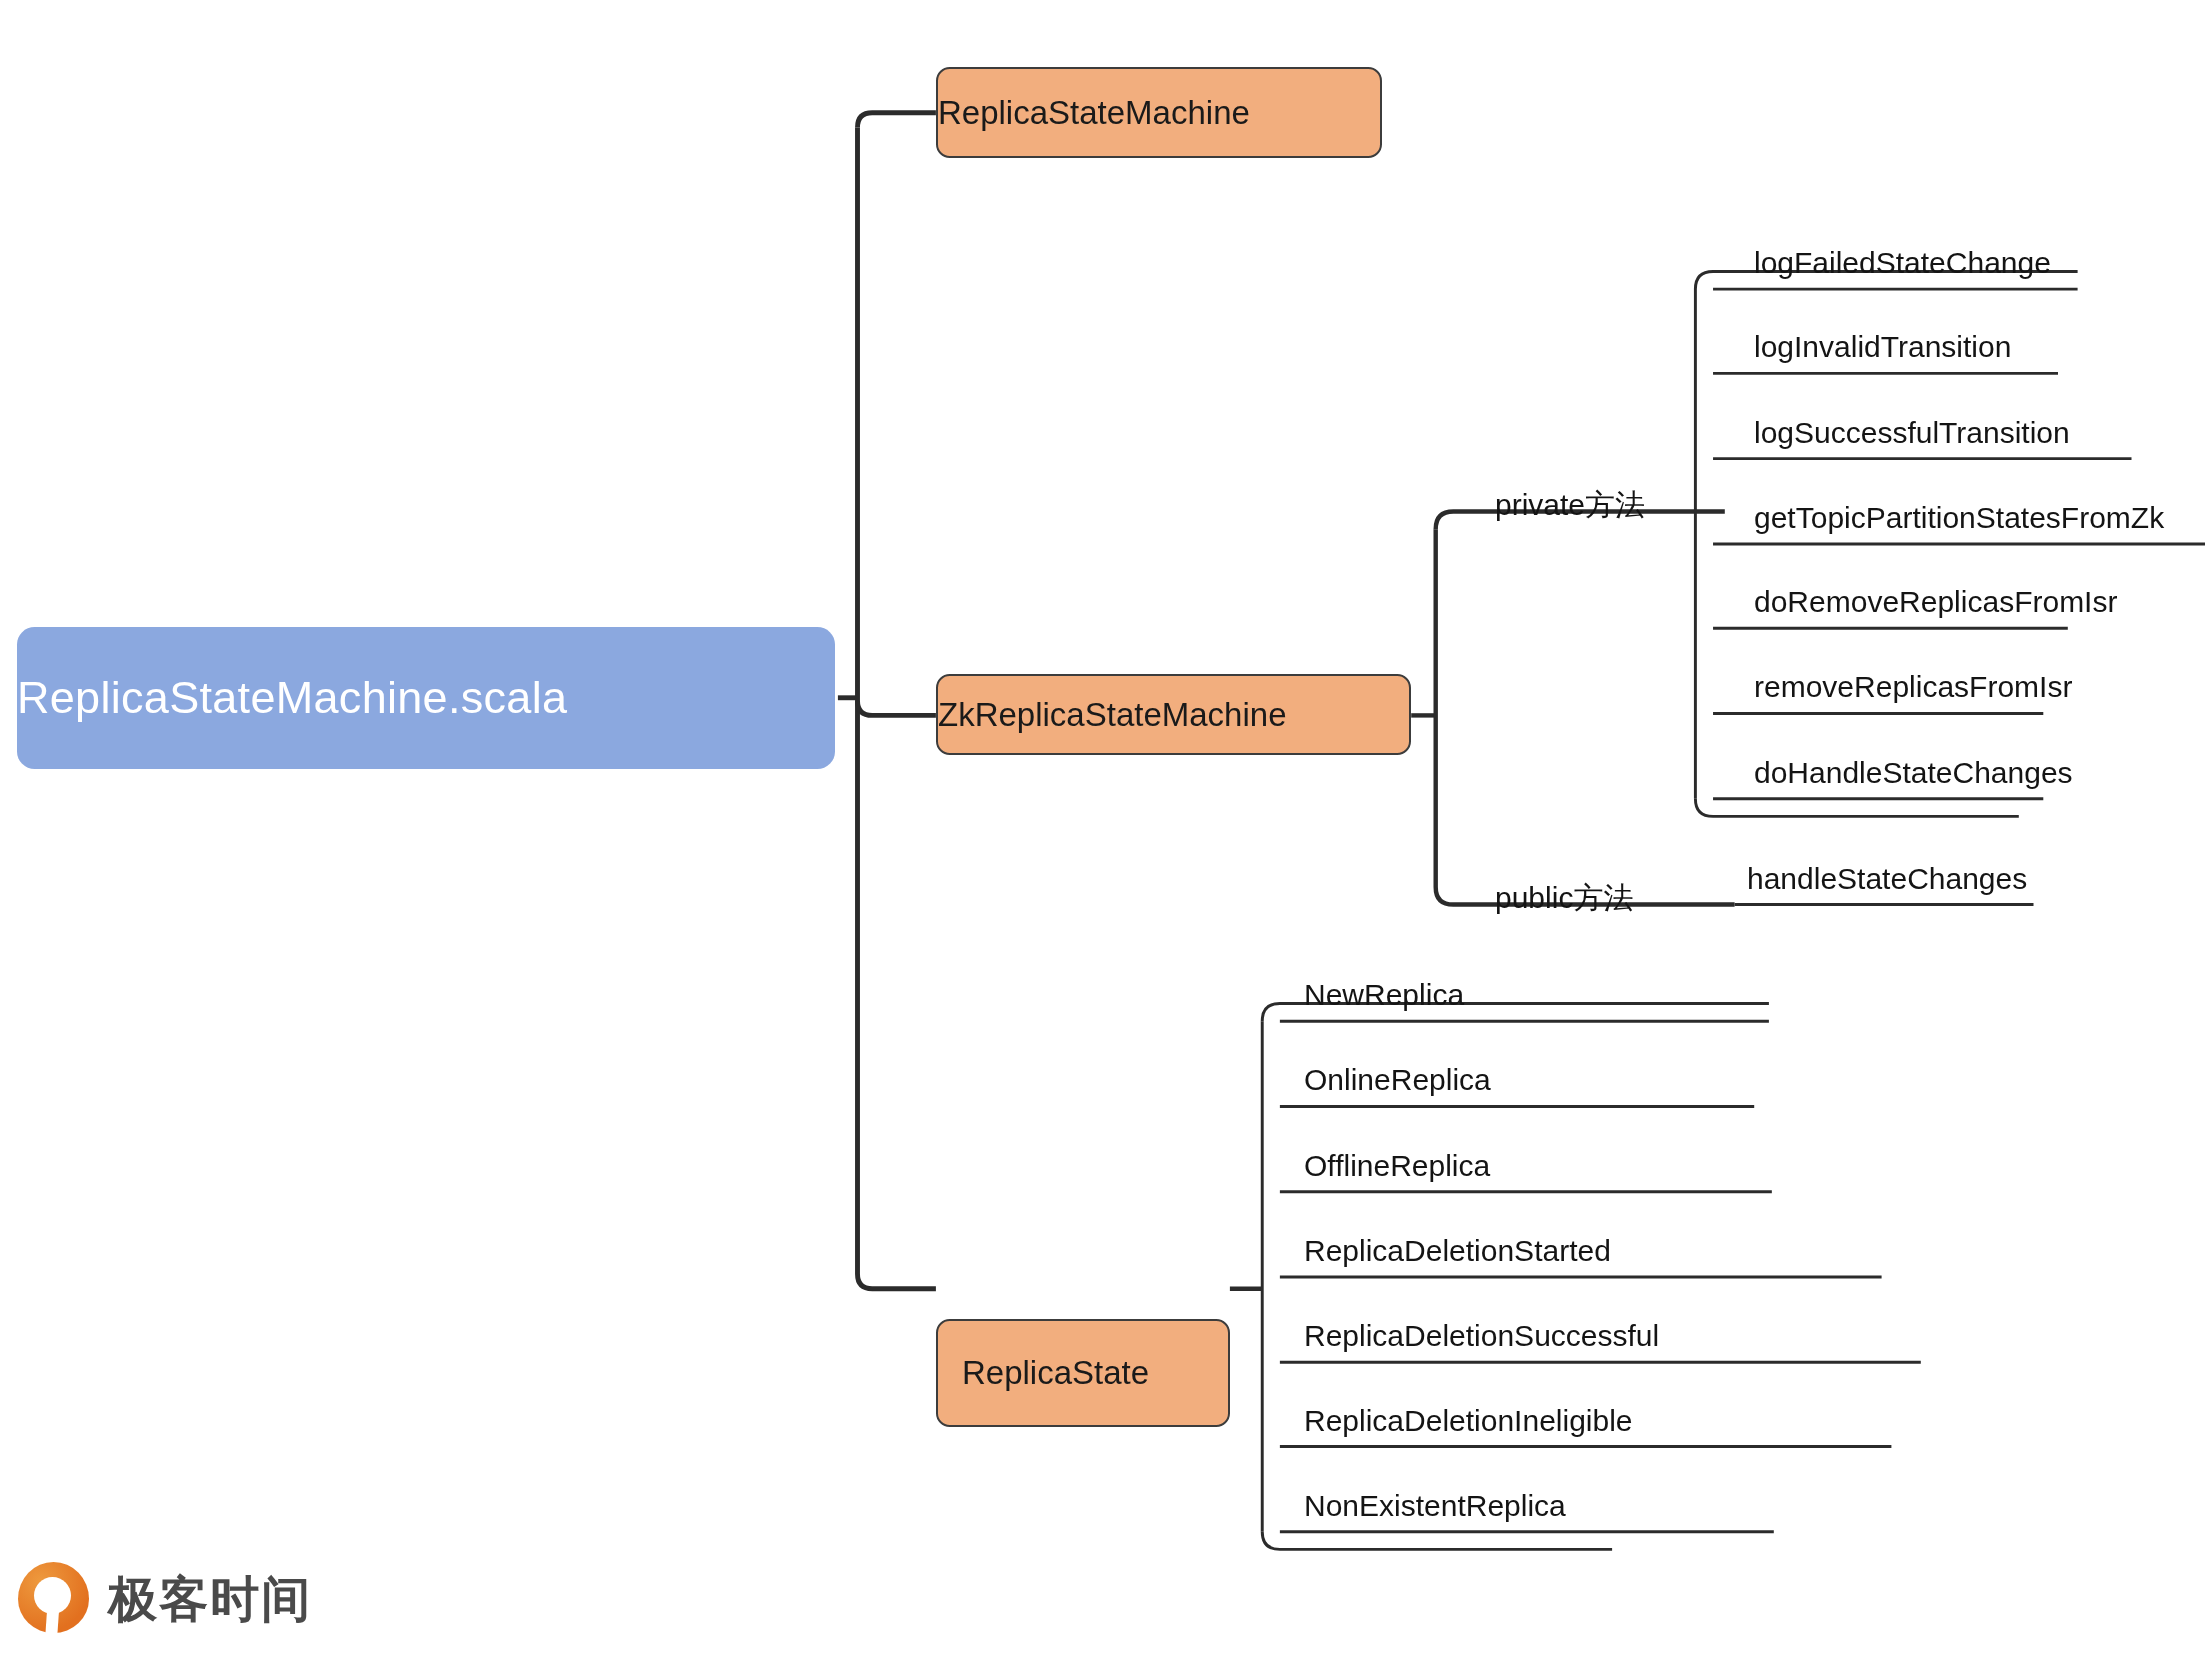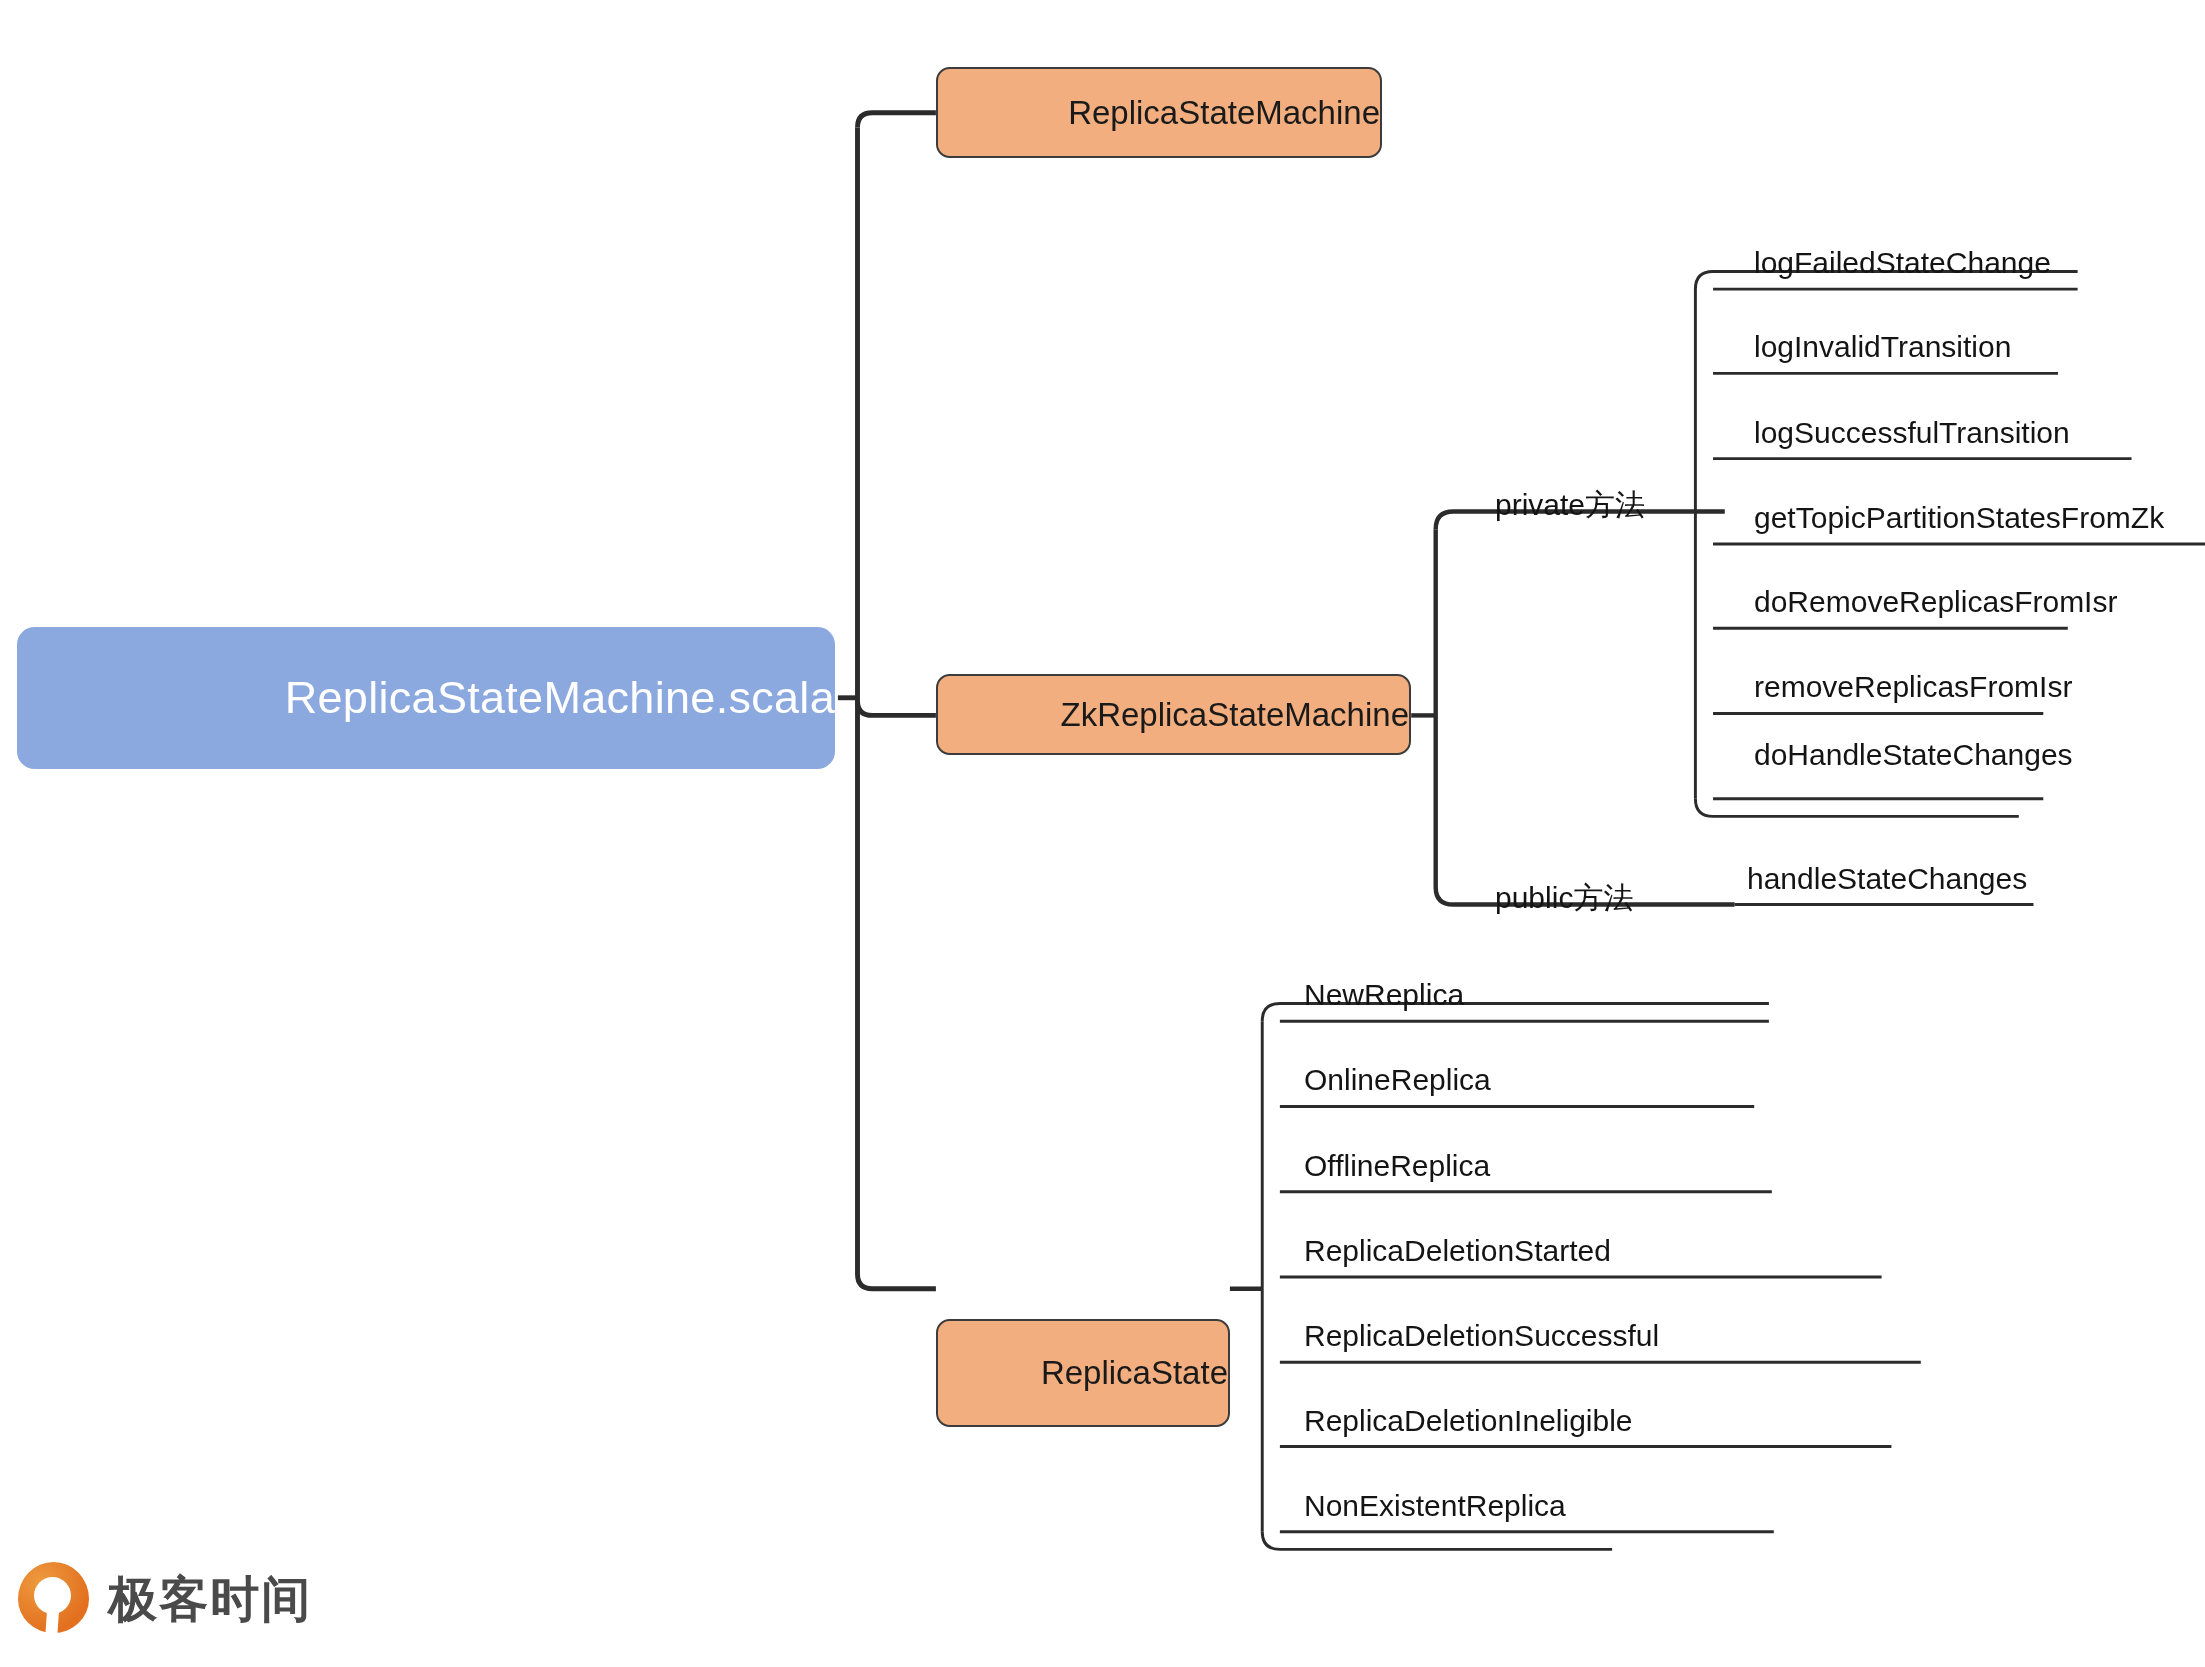--- a/index.html
+++ b/index.html
@@ -25,21 +25,21 @@
     height: 1667px;
     pointer-events: none;
   }
 
   
   .node {
     position: absolute;
     box-sizing: border-box;
     display: flex;
     align-items: center;
-    justify-content: flex-end;
+    justify-content: flex-start;
     border-radius: 13.7px;
     white-space: nowrap;
   }
   .node-root {
     background: #8BA8DF;
     color: #ffffff;
     font-size: 45px;
     border-radius: 17.6px;
     letter-spacing: 0.3px;
   }
@@ -199,21 +199,21 @@
   <div class="sublabel" style="left:1495px; top:490px;">private方法</div>
 
   <div class="sublabel" style="left:1495px; top:883px;">public方法</div>
 
   <div class="leaf" style="left:1754px; top:248px;">logFailedStateChange</div>
   <div class="leaf" style="left:1754px; top:332px;">logInvalidTransition</div>
   <div class="leaf" style="left:1754px; top:418px;">logSuccessfulTransition</div>
   <div class="leaf" style="left:1754px; top:503px;">getTopicPartitionStatesFromZk</div>
   <div class="leaf" style="left:1754px; top:587px;">doRemoveReplicasFromIsr</div>
   <div class="leaf" style="left:1754px; top:672px;">removeReplicasFromIsr</div>
-  <div class="leaf" style="left:1754px; top:740px;">doHandleStateChanges</div>
+  <div class="leaf" style="left:1754px; top:758px;">doHandleStateChanges</div>
 
   <div class="leaf" style="left:1747px; top:864px;text-align:center;">handleStateChanges</div>
 
   <div class="leaf" style="left:1304px; top:980px;">NewReplica</div>
   <div class="leaf" style="left:1304px; top:1065px;">OnlineReplica</div>
   <div class="leaf" style="left:1304px; top:1151px;">OfflineReplica</div>
   <div class="leaf" style="left:1304px; top:1236px;">ReplicaDeletionStarted</div>
   <div class="leaf" style="left:1304px; top:1321px;">ReplicaDeletionSuccessful</div>
   <div class="leaf" style="left:1304px; top:1406px;">ReplicaDeletionIneligible</div>
   <div class="leaf" style="left:1304px; top:1491px;">NonExistentReplica</div>

